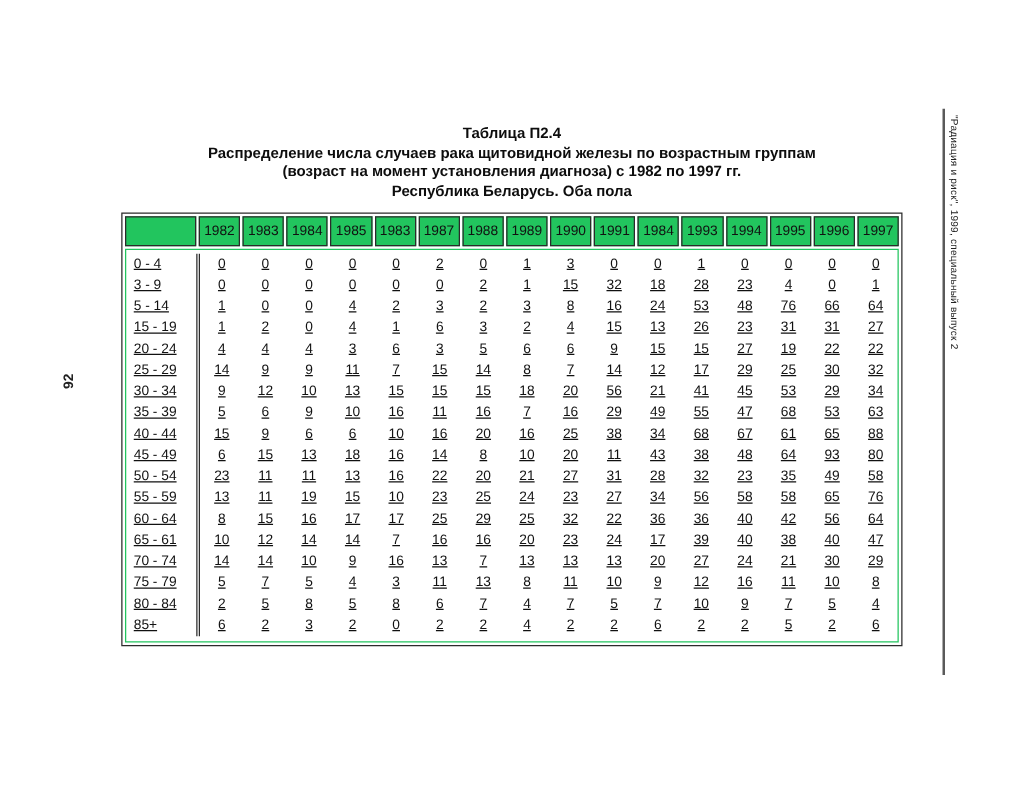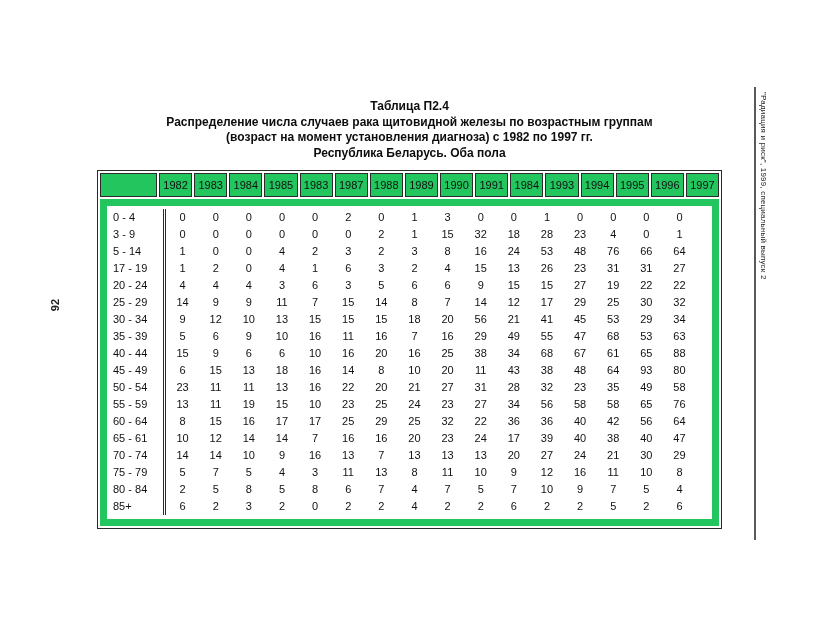--- a/index.html
+++ b/index.html
@@ -84,23 +84,24 @@
     border: 1px solid #2b2b2b;
     height: 24px;
     line-height: 22px;
     text-align: center;
     font-size: 11px;
     color: #111;
     background: #22c55e;
   }
   .tbody {
     box-sizing: border-box;
-    border: 7px solid #22c55e;
+    border: 1px solid #22c55e;
     display: flex;
-    padding: 3px 16px 4px 0;
+    padding: 3px 0 4px 0;
+    text-decoration: underline;
   }
   .agecol {
     box-sizing: border-box;
     width: 59px;
     border-right: 3px double #2b2b2b;
     display: grid;
     grid-auto-rows: 17px;
   }
   .acell {
     font-size: 11px;
@@ -158,21 +159,21 @@
         <div class="hcell">1994</div>
         <div class="hcell">1995</div>
         <div class="hcell">1996</div>
         <div class="hcell">1997</div>
       </div>
     <div class="tbody">
       <div class="agecol" id="agecol">
           <div class="acell">0 - 4</div>
           <div class="acell">3 - 9</div>
           <div class="acell">5 - 14</div>
-          <div class="acell">17 - 19</div>
+          <div class="acell">15 - 19</div>
           <div class="acell">20 - 24</div>
           <div class="acell">25 - 29</div>
           <div class="acell">30 - 34</div>
           <div class="acell">35 - 39</div>
           <div class="acell">40 - 44</div>
           <div class="acell">45 - 49</div>
           <div class="acell">50 - 54</div>
           <div class="acell">55 - 59</div>
           <div class="acell">60 - 64</div>
           <div class="acell">65 - 61</div>

